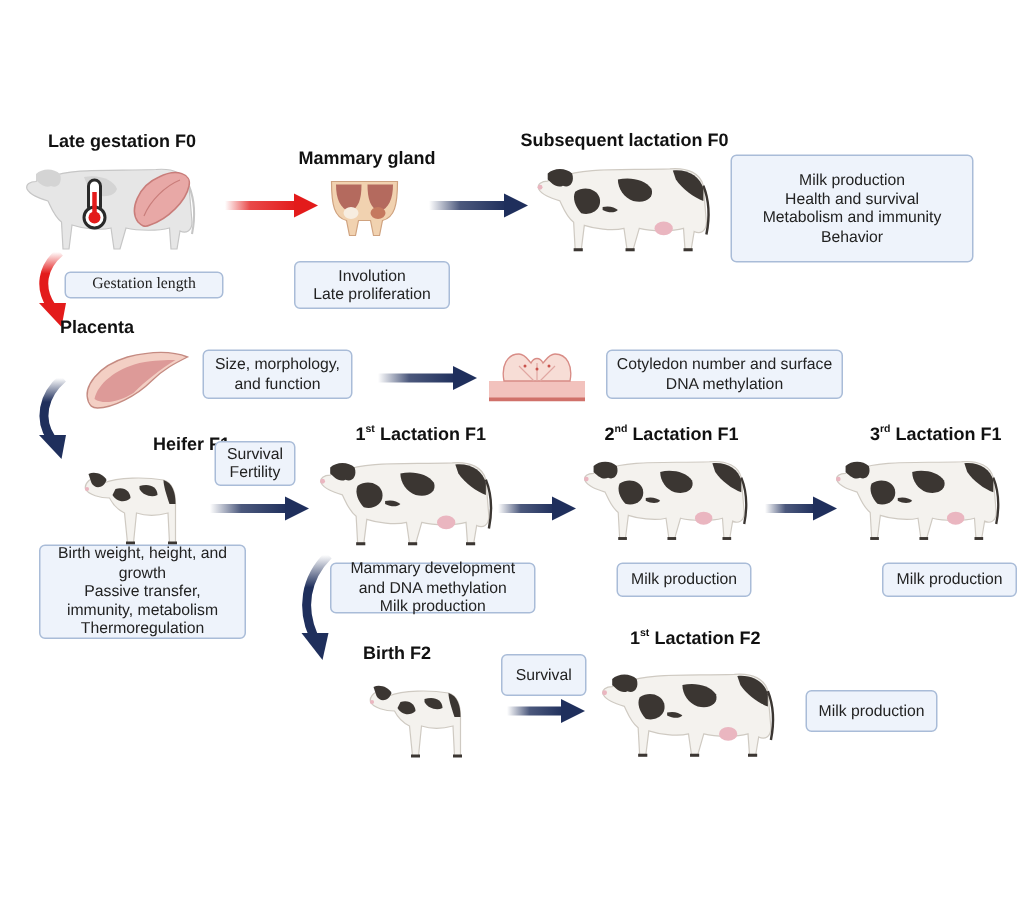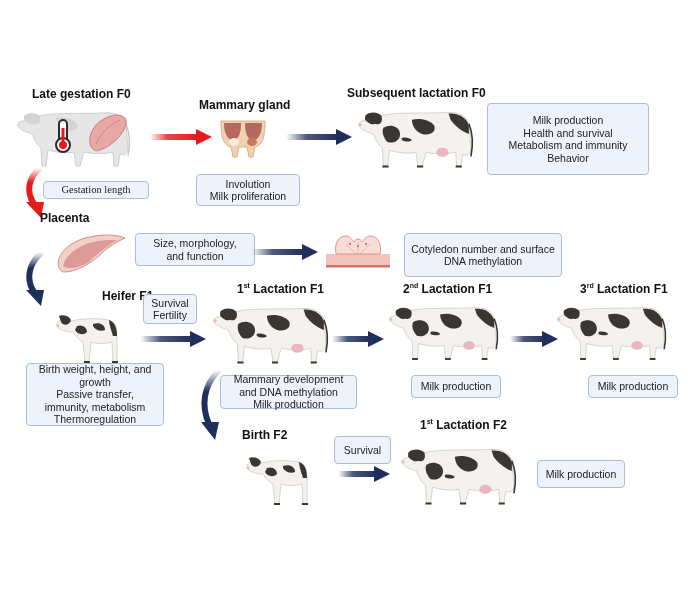--- a/index.html
+++ b/index.html
@@ -107,21 +107,21 @@
   <path d="M26,4 C26,14 28,20 34,22 C40,20 43,14 43,4 Z" fill="#b46a5e"></path>
   <ellipse cx="15" cy="23" rx="5" ry="4" fill="#f7ede0"></ellipse>
   <ellipse cx="33" cy="23" rx="5" ry="4" fill="#c5795f"></ellipse>
 </svg>
 <svg class="arr" style="left:286px; top:129px;" width="66" height="16" viewBox="0 0 66 16">
   <rect x="0" y="5" width="52" height="6" fill="url(#gBlue)"></rect>
   <polygon points="50,0 66,8 50,16" fill="#1f2f5c"></polygon>
 </svg>
 <div class="box" style="left:196px; top:174px; width:104px; height:32px;">
   <span>Involution</span>
-  <span>Milk proliferation</span>
+  <span>Late proliferation</span>
 </div>
 
 <div class="lbl" style="left:347px; top:86px;">Subsequent lactation F0</div>
 <svg class="ill" style="left:357px; top:102px;" width="118" height="70" viewBox="0 0 116 66">
     <use href="#holstein"></use>
   </svg>
 <div class="box" style="left:487px; top:103px; width:162px; height:72px;">
   <span>Milk production</span>
   <span>Health and survival</span>
   <span>Metabolism and immunity</span>
@@ -131,38 +131,38 @@
 <svg class="arr" style="left:22px; top:166px;" width="30" height="52" viewBox="0 0 30 52">
   <path d="M18,2 C6,12 4,26 12,38" fill="none" stroke="url(#gRedV)" stroke-width="6"></path>
   <polygon points="4,36 22,36 19,52" fill="#e31b1b"></polygon>
 </svg>
 
 <div class="lbl" style="left:40px; top:211px;text-align:right;">Placenta</div>
 <svg class="ill" style="left:55px; top:232px;" width="72" height="40" viewBox="0 0 72 40">
   <path d="M4,36 C0,26 10,12 30,6 C46,2 60,2 70,6 C62,10 54,14 46,22 C36,32 20,40 10,40 C6,40 5,38 4,36 Z" fill="#f3cfc4" stroke="#c58b82" stroke-width="0.9"></path>
   <path d="M8,34 C10,24 22,14 38,10 C48,8 56,8 62,8 C52,14 42,22 34,30 C24,36 14,38 8,34 Z" fill="#dd9a98"></path>
 </svg>
-<div class="box" style="left:135px; top:233px; width:120px; height:33px;">
+<div class="box" style="left:135px; top:233px; width:100px; height:33px;">
   <span>Size, morphology,</span>
   <span>and function</span>
 </div>
 <svg class="arr" style="left:252px; top:244px;" width="66" height="16" viewBox="0 0 66 16">
   <rect x="0" y="5" width="52" height="6" fill="url(#gBlue)"></rect>
   <polygon points="50,0 66,8 50,16" fill="#1f2f5c"></polygon>
 </svg>
 <svg class="ill" style="left:326px; top:232px;" width="64" height="38" viewBox="0 0 64 38">
   <rect x="0" y="22" width="64" height="12" fill="#f2c2bd"></rect>
   <rect x="0" y="33" width="64" height="2.5" fill="#d0716a"></rect>
   <path d="M10,22 C8,12 12,4 20,4 C24,4 26,8 28,10 C30,6 34,6 36,10 C38,8 40,4 44,4 C52,4 56,12 54,22 Z" fill="#f7ddd6" stroke="#d88c86" stroke-width="0.9"></path>
   <path d="M20,12 L30,22 M32,10 L32,22 M44,12 L34,22" stroke="#e0a7a2" stroke-width="0.8"></path>
   <circle cx="24" cy="12" r="1" fill="#c9524c"></circle>
     <circle cx="40" cy="12" r="1" fill="#c9524c"></circle>
     <circle cx="32" cy="14" r="1" fill="#c9524c"></circle>
 </svg>
-<div class="box" style="left:404px; top:233px; width:158px; height:44px;">
+<div class="box" style="left:404px; top:233px; width:158px; height:33px;">
   <span>Cotyledon number and surface</span>
   <span>DNA methylation</span>
 </div>
 
 <svg class="arr" style="left:22px; top:250px;" width="30" height="56" viewBox="0 0 30 56">
   <path d="M20,2 C6,14 4,30 12,42" fill="none" stroke="url(#gBlueV)" stroke-width="6"></path>
   <polygon points="4,40 22,40 19,56" fill="#1f2f5c"></polygon>
 </svg>
 
 <div class="lbl" style="left:56px; top:289px;padding-left:46px;">Heifer F1</div>

